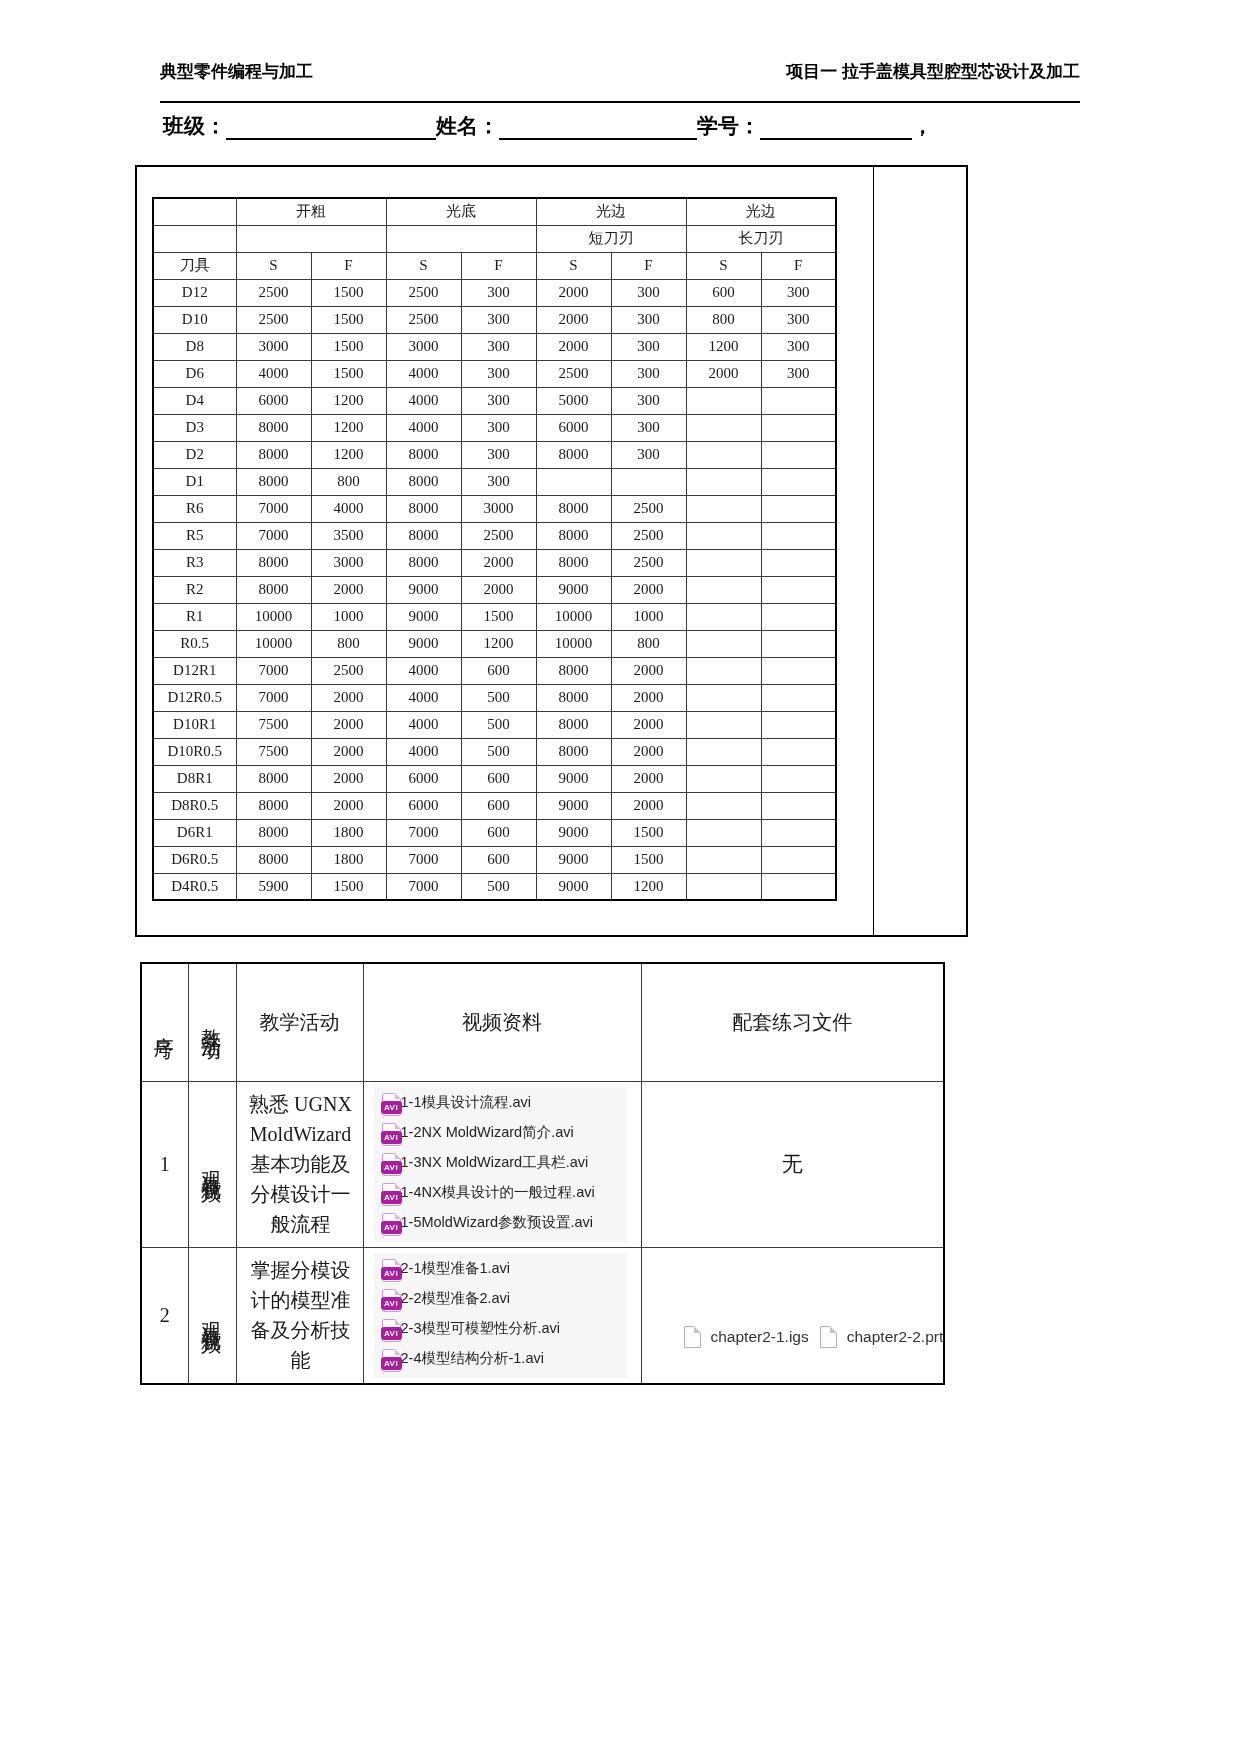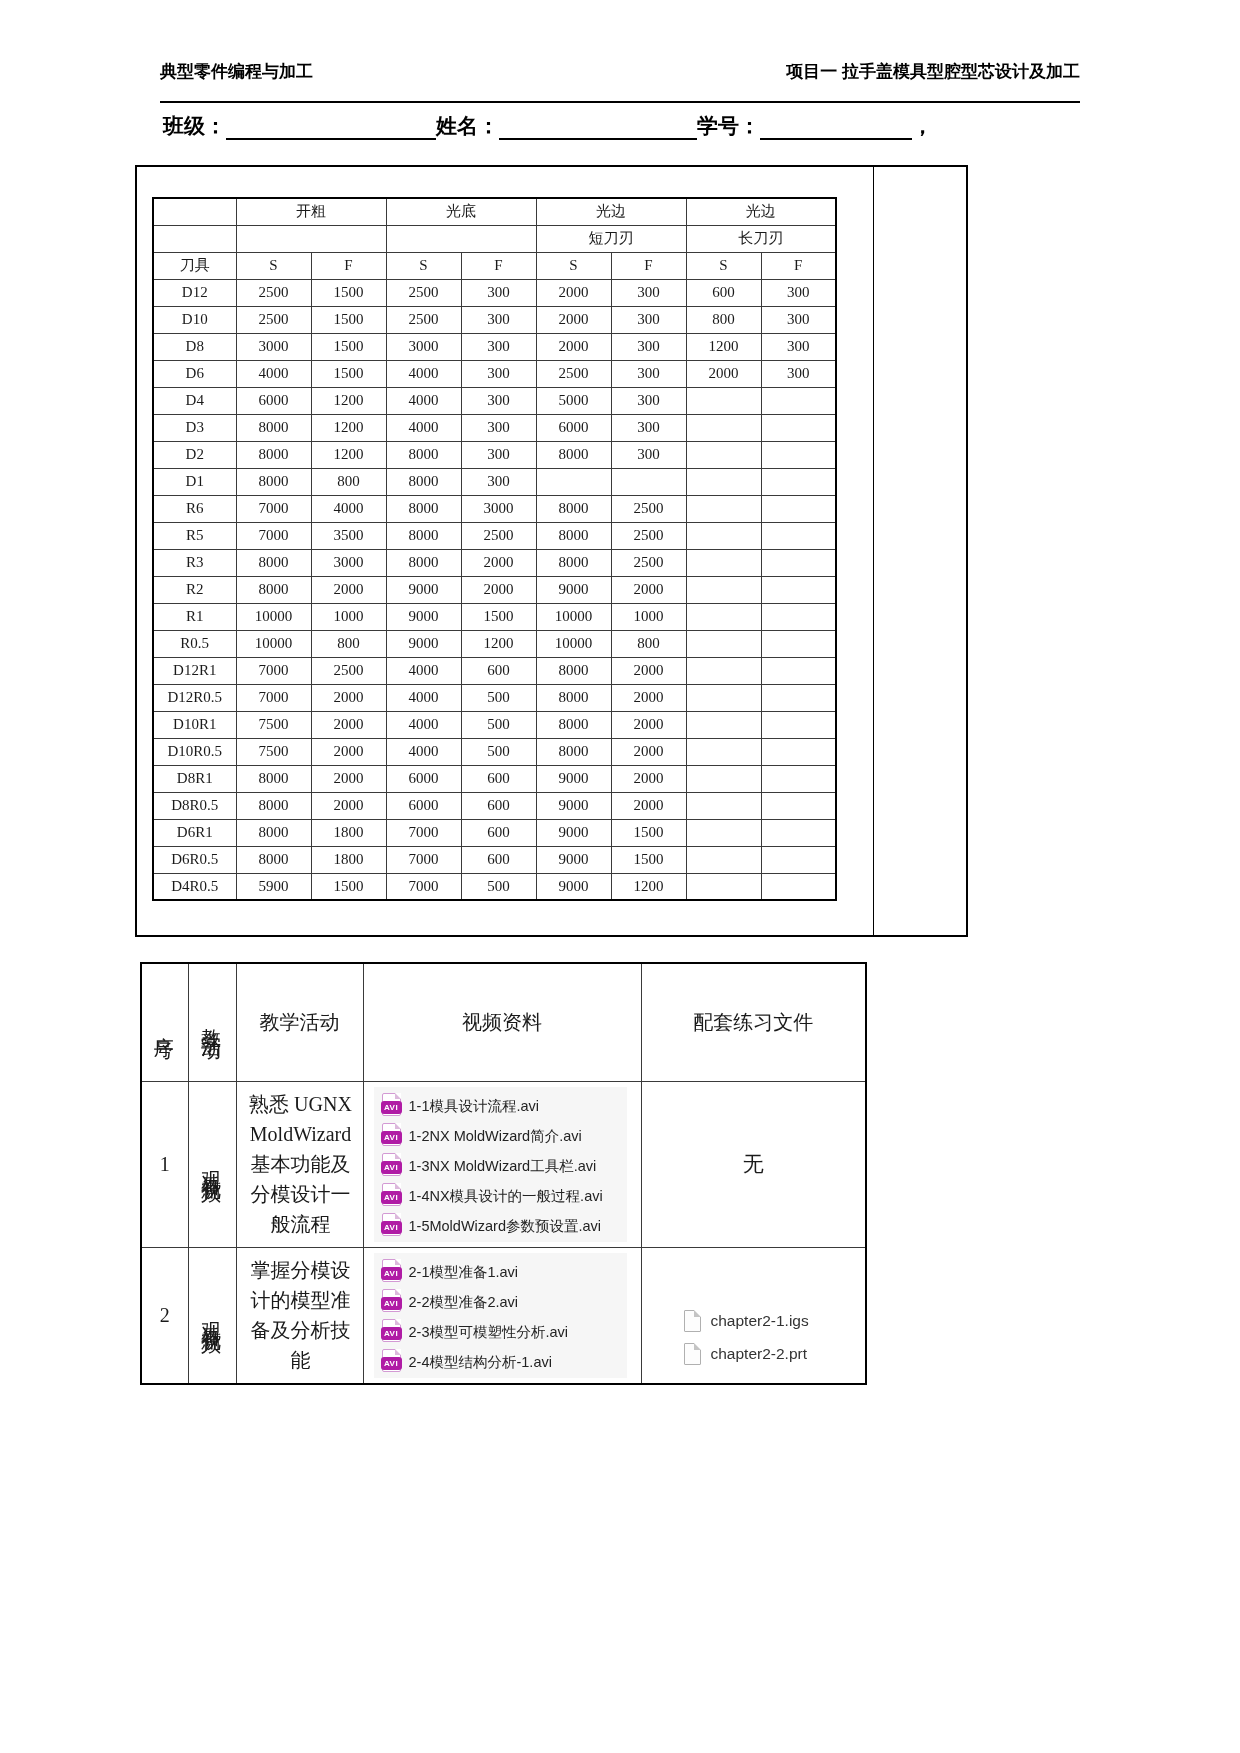--- a/index.html
+++ b/index.html
@@ -39,24 +39,24 @@
   
   table.activity { position:absolute; left:140px; top:962px; border-collapse:collapse; table-layout:fixed;
     border:2px solid #000; font-size:20px; color:#1a1a1a; }
   table.activity td, table.activity th { border:1px solid #3a3a3a; font-weight:normal; vertical-align:middle;
     text-align:center; }
   .vert { writing-mode:vertical-rl; text-orientation:upright; letter-spacing:4px; display:inline-block; }
   td.objective { text-align:left; vertical-align:top; padding:6px 6px 6px 8px; line-height:1.5; }
   td.videos-cell { vertical-align:middle; padding:0; }
   .video-list { margin:5px 14px 5px 10px; padding:6px 8px; background:#f6f6f6;
     display:flex; flex-direction:column; gap:7px; }
-  .video-item { display:flex; align-items:flex-end; gap:8px;
+  .video-item { display:flex; align-items:flex-start; 
     font-family:"Liberation Sans", sans-serif; font-size:14.5px; color:#232323; white-space:nowrap; }
   .none-text { font-size:21px; }
-  .files-list { display:flex; flex-direction:column; gap:11px; margin-left:42px; align-items:flex-start;
+  .files-list { display:flex; flex-direction:row; gap:11px; margin-left:42px; align-items:flex-start;
     font-family:"Liberation Sans", sans-serif; font-size:15.5px; color:#333;margin-top:44px; }
   .file-item { display:flex; align-items:center; gap:10px; white-space:nowrap; }
 
   
   .avi-icon { position:relative; width:19px; height:23px; flex:0 0 auto;
     background:#fff; border:1px solid #d39ad4; border-radius:2px; }
   .avi-icon .fold { position:absolute; top:-1px; right:-1px; width:0; height:0;
     border-style:solid; border-width:0 6px 6px 0; border-color:transparent #fff #dcb9dc transparent; }
   .avi-icon .band { position:absolute; left:-2px; right:-2px; bottom:1px; height:13px;
     background:#b01ba5; border-radius:3px; color:#fff; text-align:center;

